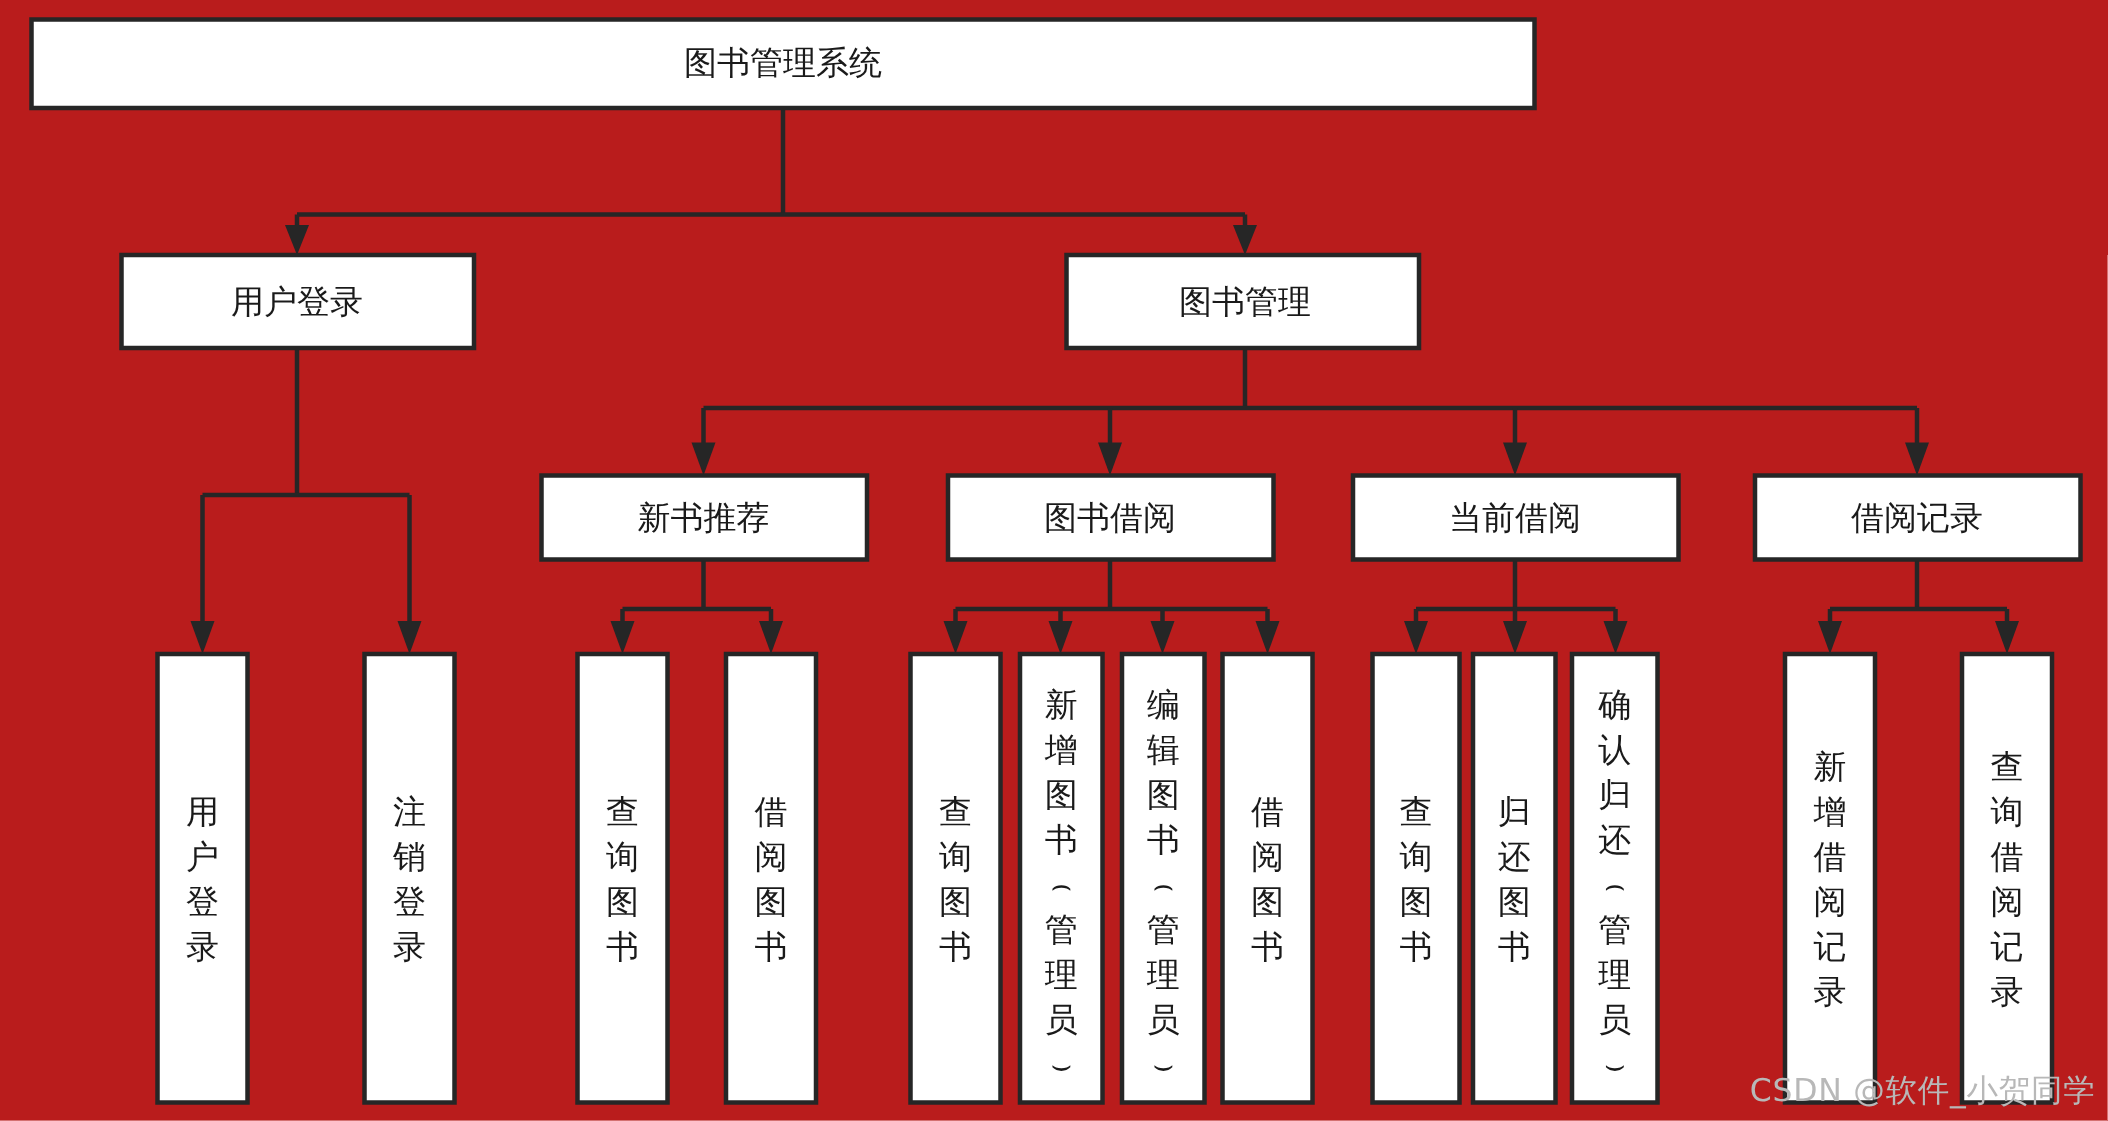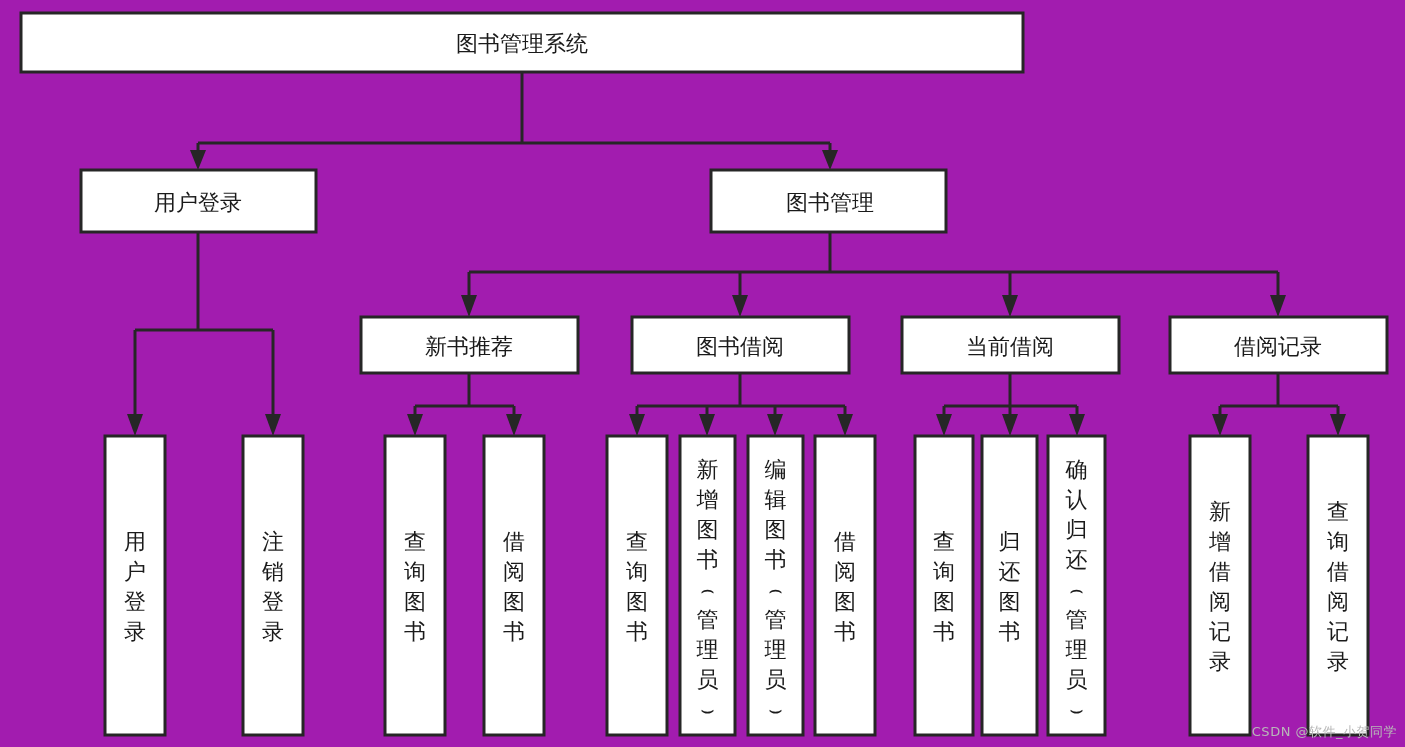--- a/index.html
+++ b/index.html
@@ -10,21 +10,21 @@
   body {
     width: 1405px;
     height: 747px;
     font-family: "DejaVu Sans", "Liberation Sans", sans-serif;
     overflow: hidden;
   }
   #diagram-root {
     position: relative;
     width: 1405px;
     height: 747px;
-    background: #a21caf;
+    background: #b91c1c;
   }
   svg#flowchart {
     position: absolute;
     top: 0;
     left: 0;
     width: 1405px;
     height: 747px;
     display: block;
   }
   .node-box {
@@ -54,21 +54,21 @@
     font-family: "DejaVu Sans", "Liberation Sans", sans-serif;
     font-size: 22px;
     text-anchor: middle;
   }
   .watermark-text {
     position: absolute;
     right: 8px;
     bottom: 6px;
     color: #b8b8b8;
     font-family: "DejaVu Sans", "Liberation Sans", sans-serif;
-    font-size: 13px;
+    font-size: 21px;
     letter-spacing: 0.5px;
     white-space: nowrap;
     user-select: none;
   }
 </style>
 </head>
 <body>
 
 <div id="diagram-root">
 

